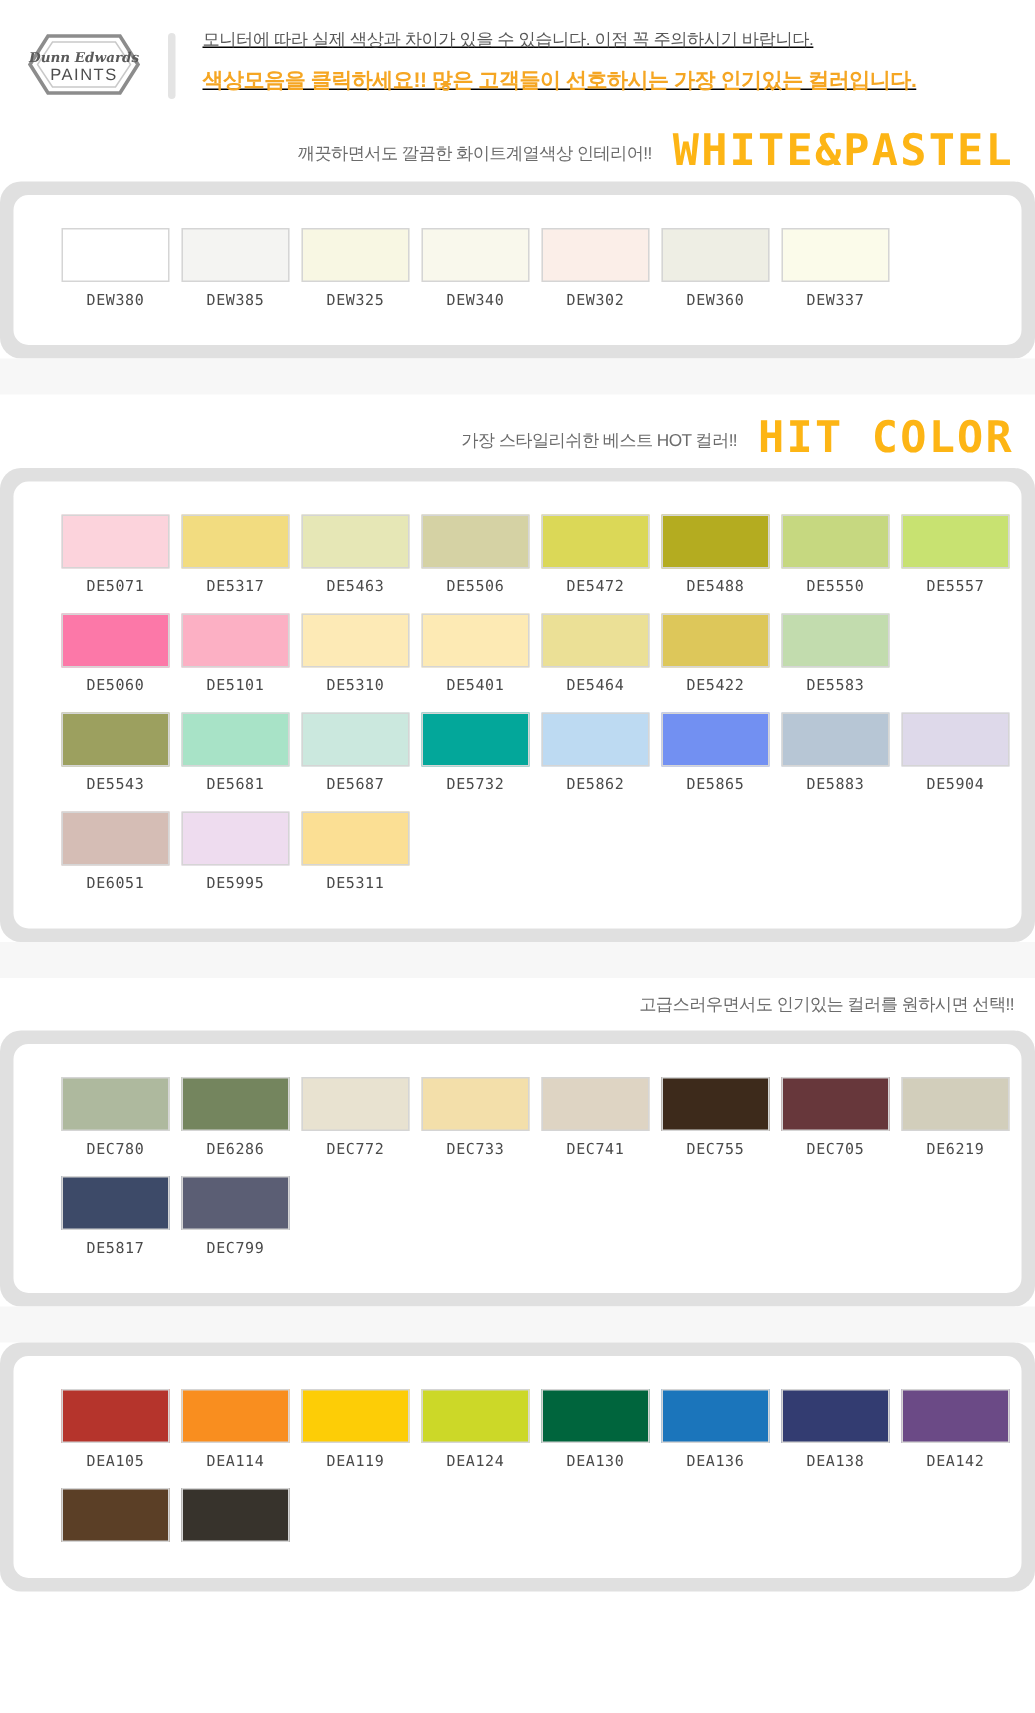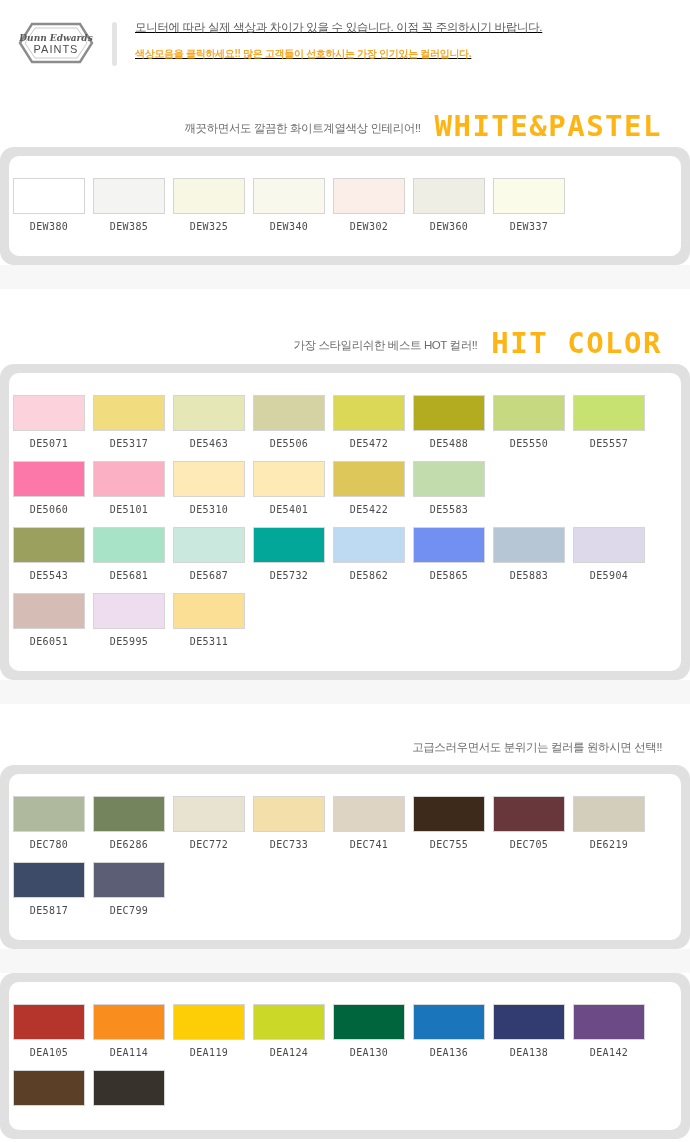--- a/index.html
+++ b/index.html
@@ -53,30 +53,30 @@
     font-size: 11.5px;
     line-height: 17px;
     color: #585858;
     letter-spacing: -0.3px;
     white-space: nowrap;
   }
   .notice p.highlight {
     color: #f5a623;
     font-weight: bold;
     margin-top: 9px;
-    font-size: 10px;
+    font-size: 14px;
   }
 
   
   .section-head {
     display: flex;
     align-items: baseline;
     justify-content: flex-end;
-    padding-right: 28px;
-    margin-top: 40px;
+    padding-right: 14px;
+    margin-top: 14px;
     margin-bottom: 6px;
     gap: 14px;
   }
   .section-sub {
     font-size: 11.5px;
     color: #6b6b6b;
     letter-spacing: -0.4px;
     white-space: nowrap;
     position: relative;
     top: -4px;
@@ -107,20 +107,21 @@
     min-height: 100px;
   }
   .gap {
     height: 24px;
     background: #f7f7f7;
   }
 
   
   .swatch-row {
     display: flex;
+    padding-left: 28px;
     margin-bottom: 12px;
   }
   .swatch-row:last-child { margin-bottom: 0; }
 
   .swatch-cell {
     width: 80px;
     margin-right: 0px;
     text-align: center;
   }
   .swatch-chip {
@@ -254,20 +255,24 @@
           </div>
           <div class="swatch-cell">
             <span class="swatch-chip" style="background: rgb(253, 234, 182);"></span>
             <span class="swatch-label">DE5310</span>
           </div>
           <div class="swatch-cell">
             <span class="swatch-chip" style="background: rgb(253, 234, 180);"></span>
             <span class="swatch-label">DE5401</span>
           </div>
           <div class="swatch-cell">
+            <span class="swatch-chip" style="background: rgb(235, 224, 150);"></span>
+            <span class="swatch-label">DE5464</span>
+          </div>
+          <div class="swatch-cell">
             <span class="swatch-chip" style="background: rgb(221, 199, 90);"></span>
             <span class="swatch-label">DE5422</span>
           </div>
           <div class="swatch-cell">
             <span class="swatch-chip" style="background: rgb(194, 220, 174);"></span>
             <span class="swatch-label">DE5583</span>
           </div>
         </div>
         <div class="swatch-row">
           <div class="swatch-cell">
@@ -314,21 +319,21 @@
           </div>
           <div class="swatch-cell">
             <span class="swatch-chip" style="background: rgb(251, 223, 148);"></span>
             <span class="swatch-label">DE5311</span>
           </div>
         </div>
       </div>
     </div>
     <div class="gap"></div>
     <div class="section-head">
-      <div class="section-sub">고급스러우면서도 분위기는 컬러를 원하시면 선택!!</div>
+      <div class="section-sub">고급스러우면서도 인기있는 컬러를 원하시면 선택!!</div>
     </div>
     <div class="panel-outer">
       <div class="panel-inner">
         <div class="swatch-row">
           <div class="swatch-cell">
             <span class="swatch-chip" style="background: rgb(174, 185, 158);"></span>
             <span class="swatch-label">DEC780</span>
           </div>
           <div class="swatch-cell">
             <span class="swatch-chip" style="background: rgb(116, 133, 94);"></span>

